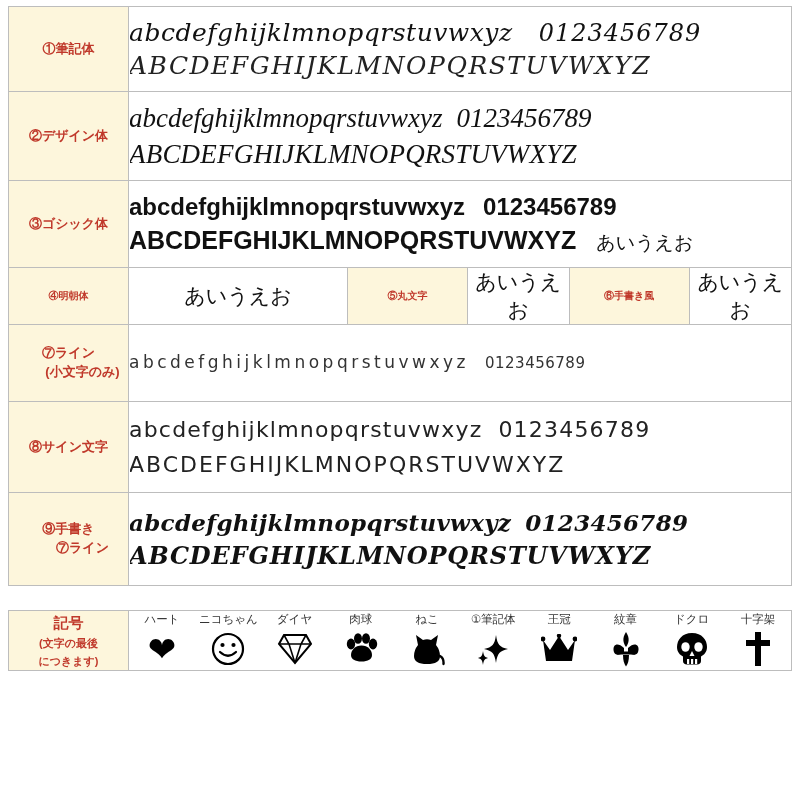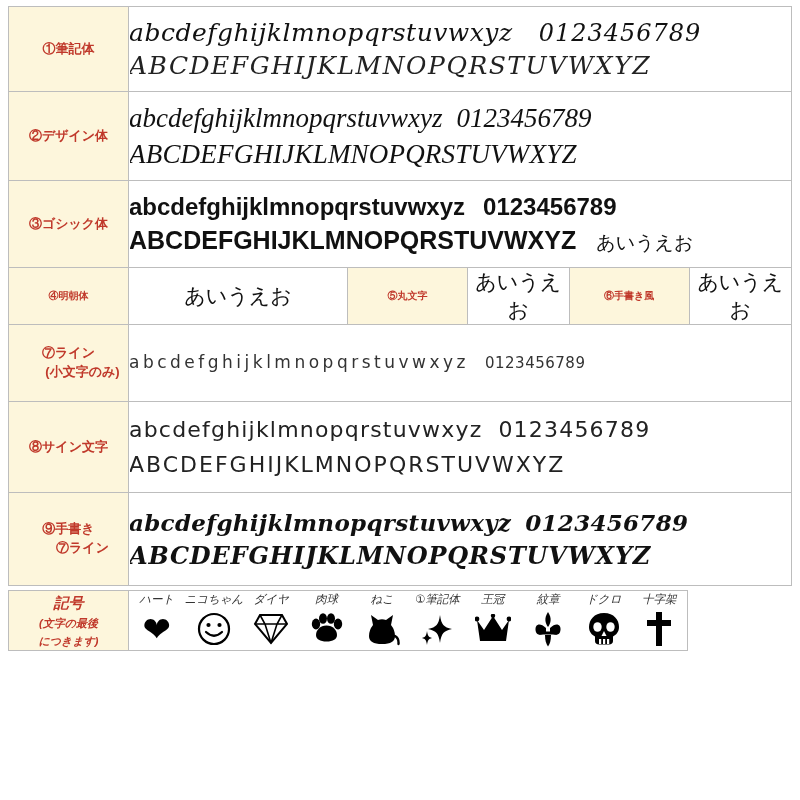--- a/index.html
+++ b/index.html
@@ -173,24 +173,23 @@
     font-weight: bold;
     font-size: 24px;
     letter-spacing: 0.8px;
     line-height: 1.4;
   }
 
   
   table.symbol-table {
     border-collapse: collapse;
     table-layout: fixed;
-    width: 680px;
+    width: 784px;
     border: 1px solid #bdbdbd;
-    margin-top: 4px;
-    font-style: italic;
+    margin-top: 24px;
   }
   table.symbol-table td {
     border: 1px solid #bdbdbd;
     padding: 0;
     vertical-align: middle;
   }
   .symbol-label {
     width: 120px;
     background: #fdf6dc;
     text-align: center;

